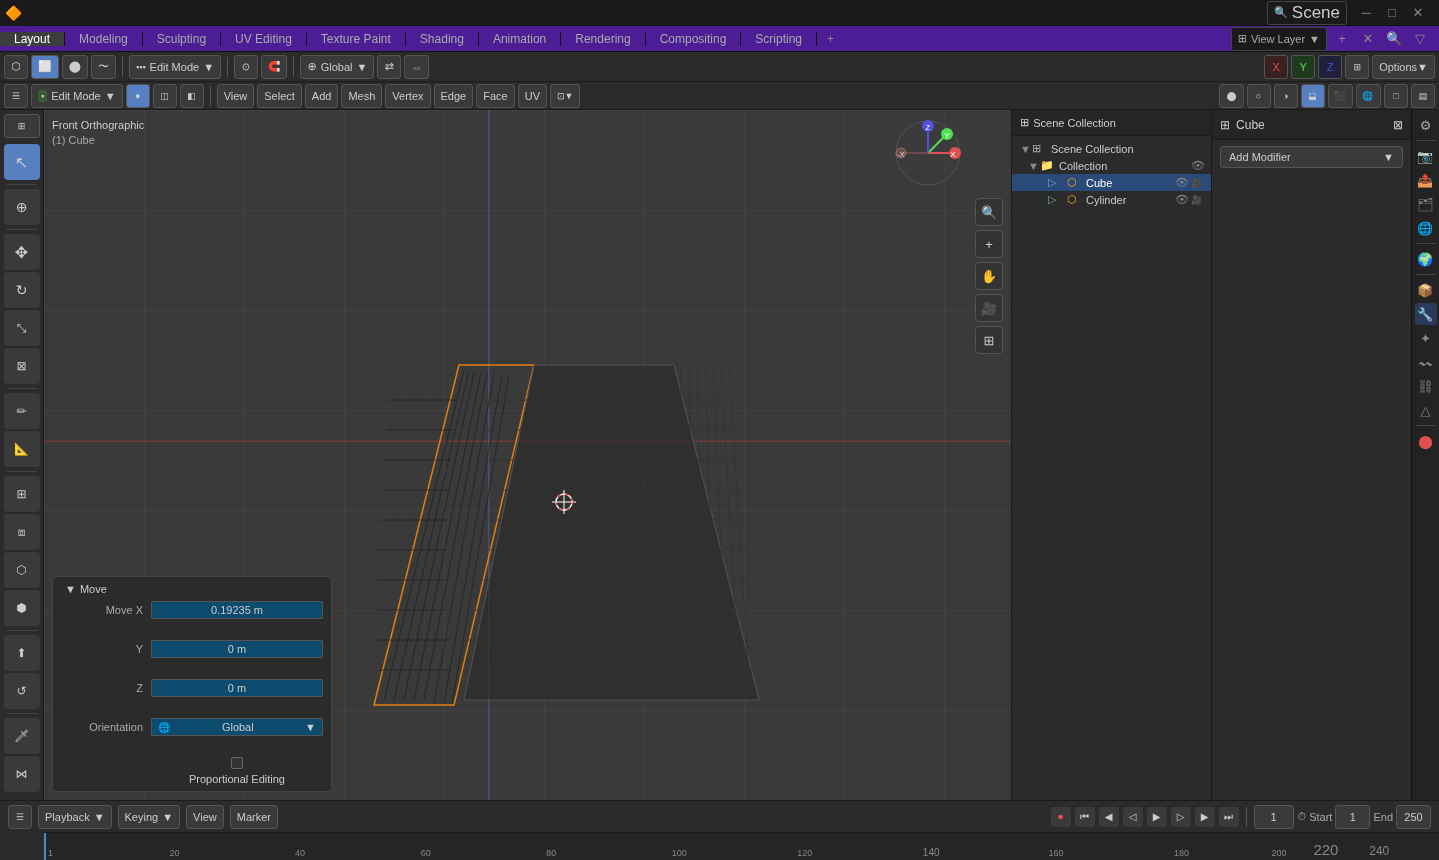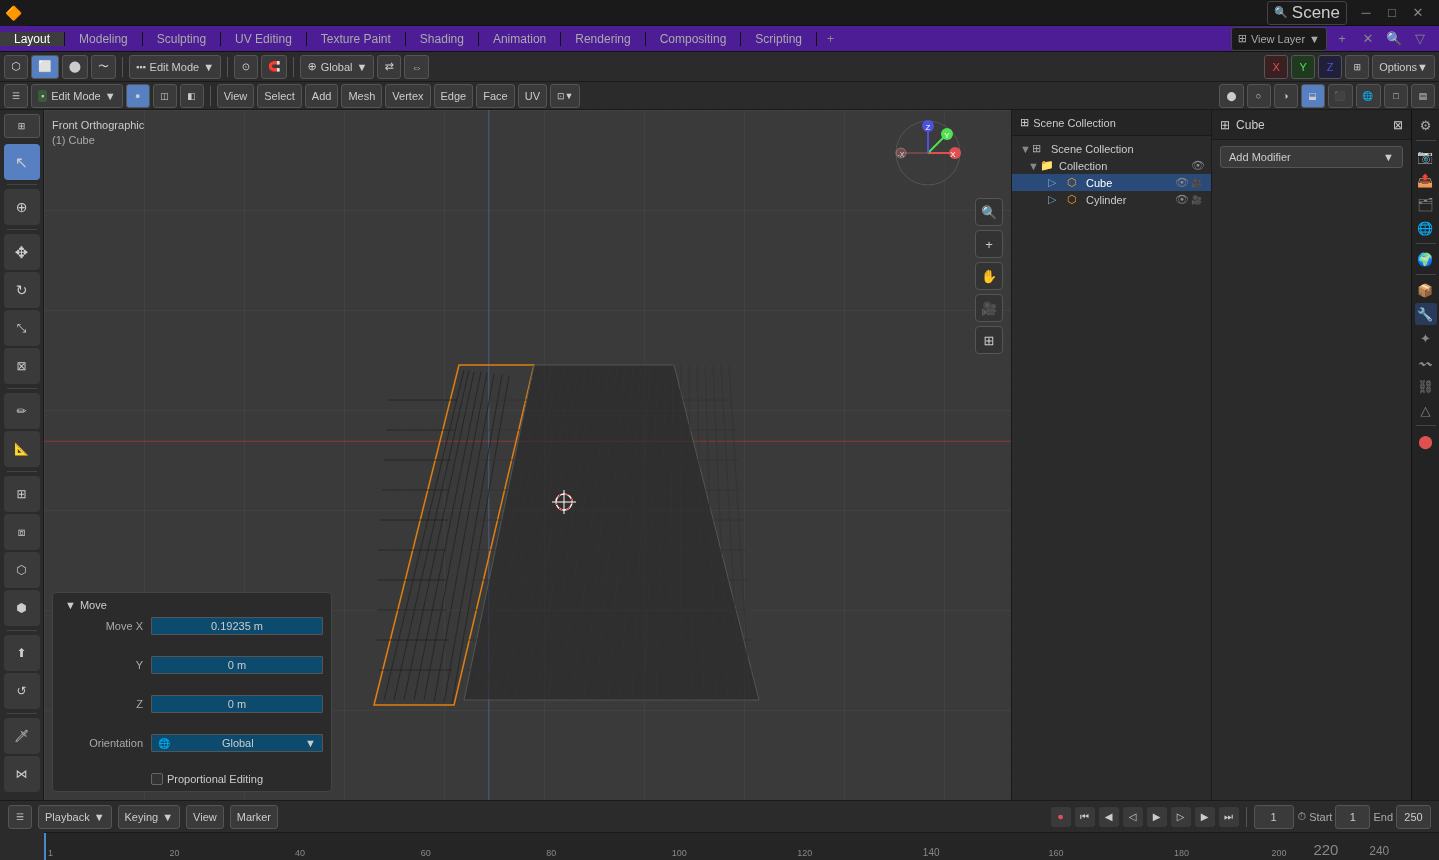--- a/index.html
+++ b/index.html
@@ -273,20 +273,21 @@
       text-align: center;
     }
     .op-checkbox-row {
       display: flex;
       align-items: center;
       padding-left: 90px;
       gap: 4px;
       font-size: 11px;
       color: #ccc;
       margin-top: 2px;
+      flex-direction: column;
     }
     .checkbox-box {
       width: 12px; height: 12px;
       border: 1px solid #666;
       background: #333;
       border-radius: 2px;
     }
     #right-panel-header {
       height: 26px;
       background: #252525;

